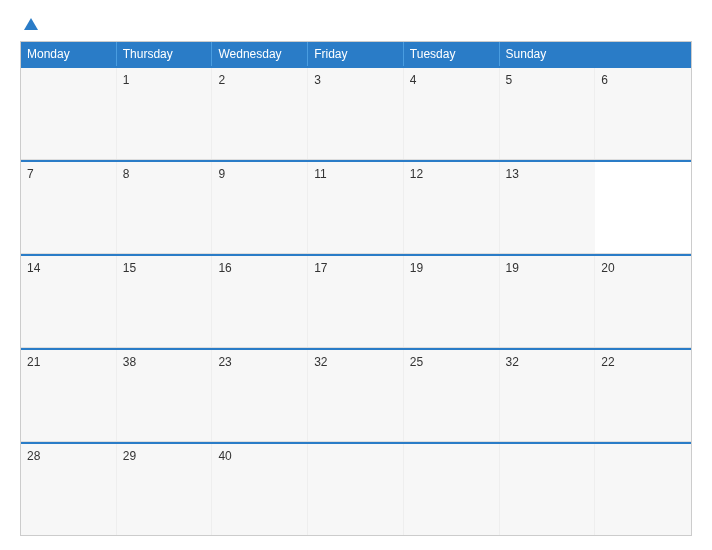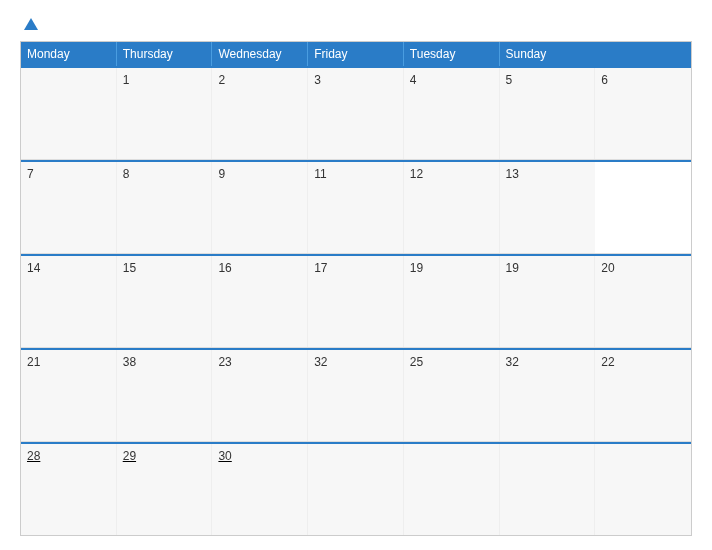--- a/index.html
+++ b/index.html
@@ -93,21 +93,20 @@
       flex-direction: column;
     }
     .week-row {
       flex: 1;
       display: grid;
       grid-template-columns: repeat(7, 1fr);
       border-bottom: 1px solid #ddd;
     }
     .week-row:last-child {
       border-bottom: none;
-      text-decoration: underline;
     }
     .day-cell {
       border-right: 1px solid #eee;
       padding: 5px 6px;
       font-size: 12px;
       color: #333;
       background: #f7f7f7;
       vertical-align: top;
       min-height: 60px;
       position: relative;
@@ -183,21 +182,21 @@
           <div class="day-cell"><span class="day-num">38</span></div>
           <div class="day-cell"><span class="day-num">23</span></div>
           <div class="day-cell"><span class="day-num">32</span></div>
           <div class="day-cell"><span class="day-num">25</span></div>
           <div class="day-cell"><span class="day-num">32</span></div>
           <div class="day-cell"><span class="day-num">22</span></div>
         </div>
         <div class="week-row week-separator">
           <div class="day-cell"><span class="day-num">28</span></div>
           <div class="day-cell"><span class="day-num">29</span></div>
-          <div class="day-cell"><span class="day-num">30</span></div>
+          <div class="day-cell"><span class="day-num">40</span></div>
           <div class="day-cell empty"></div>
           <div class="day-cell empty"></div>
           <div class="day-cell empty"></div>
           <div class="day-cell empty"></div>
         </div>
       </div>
   </div>
 </div>
 
 </body></html>

